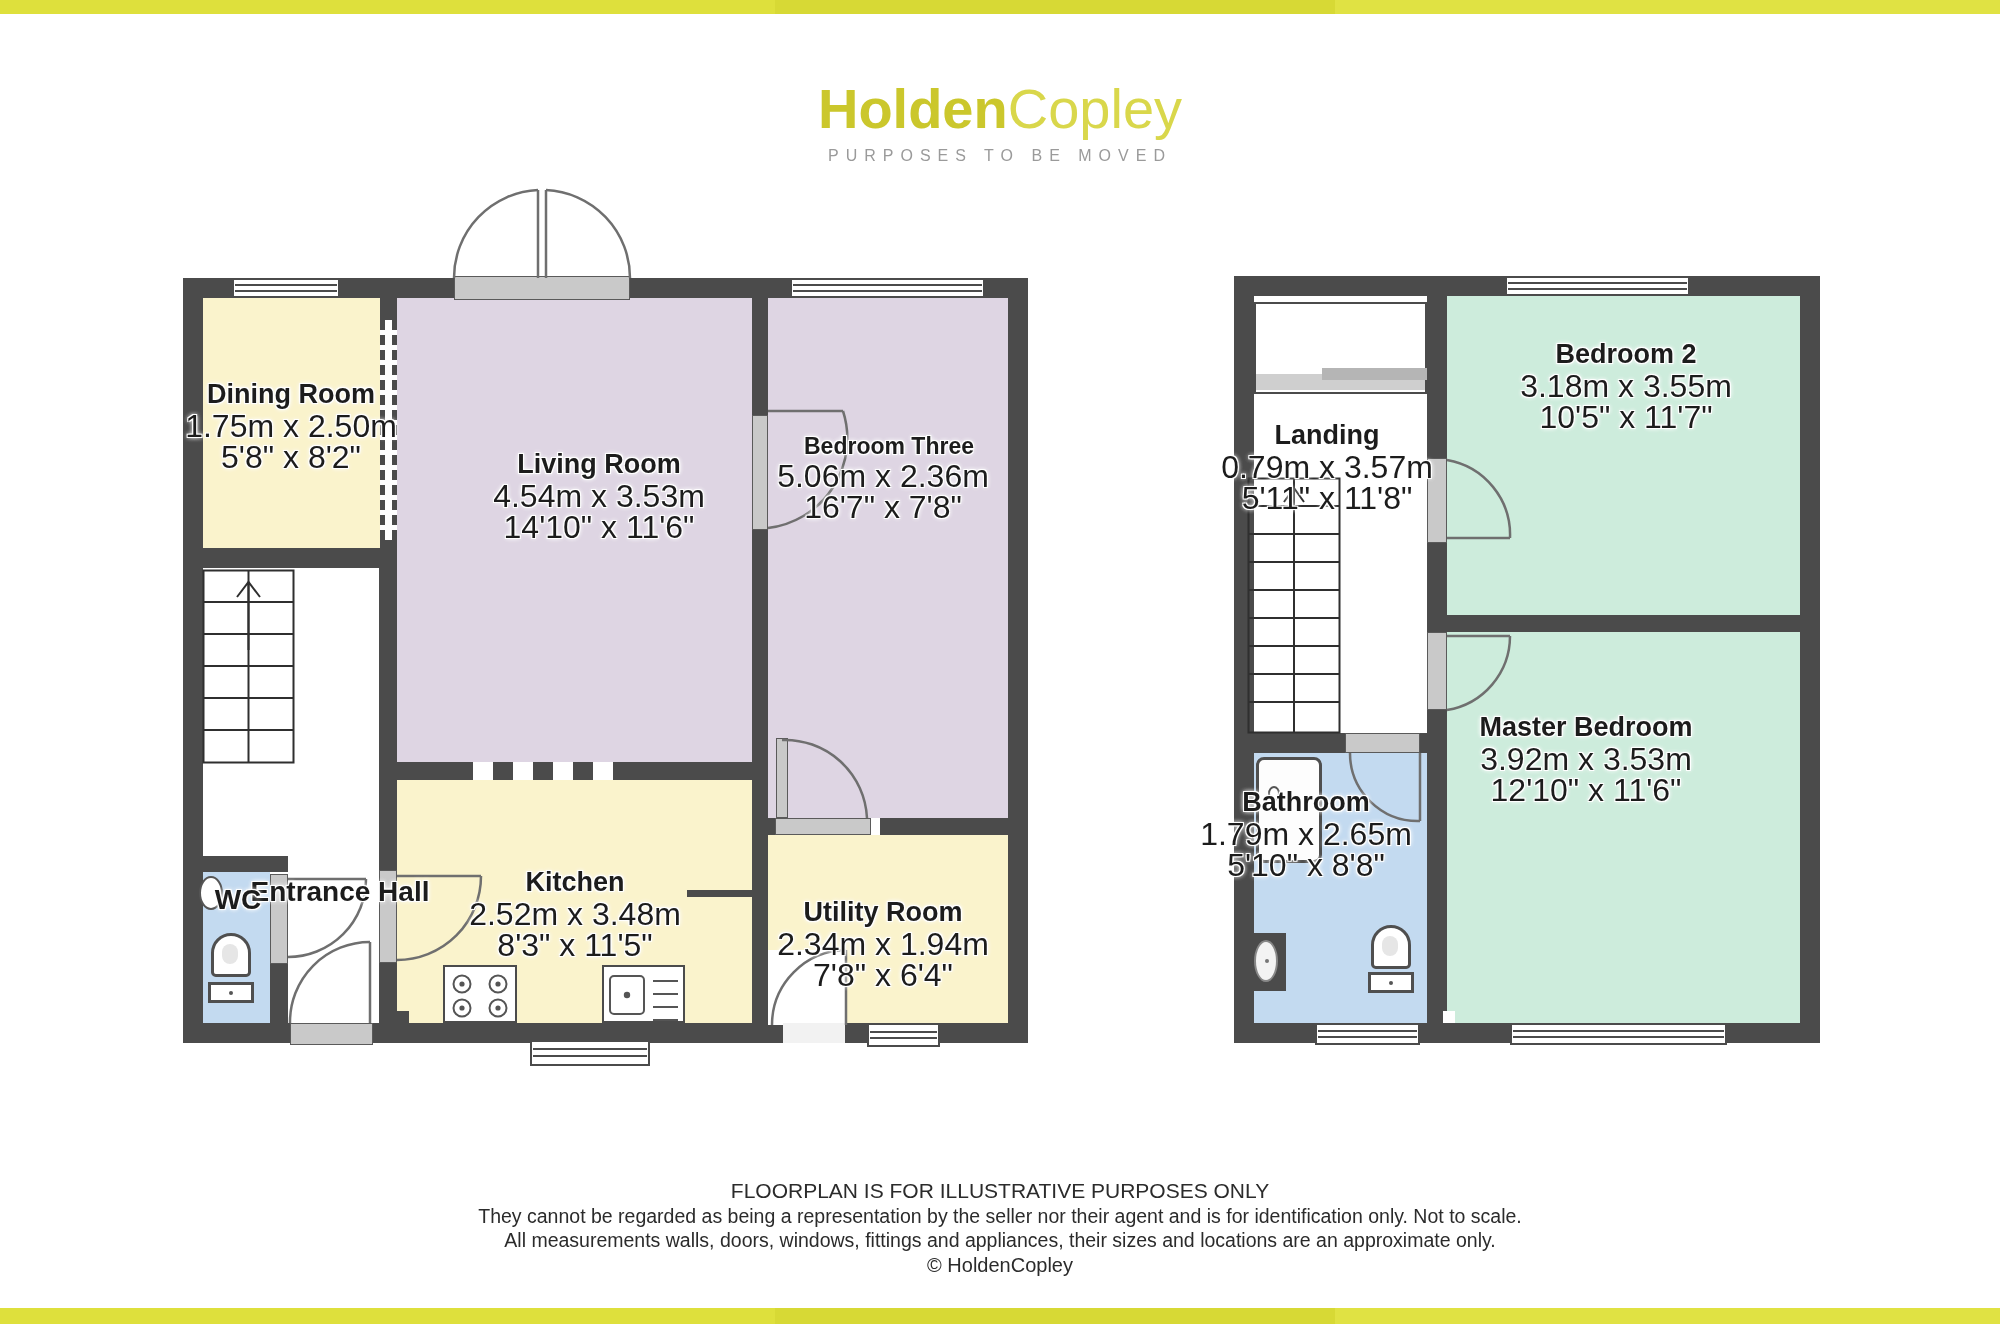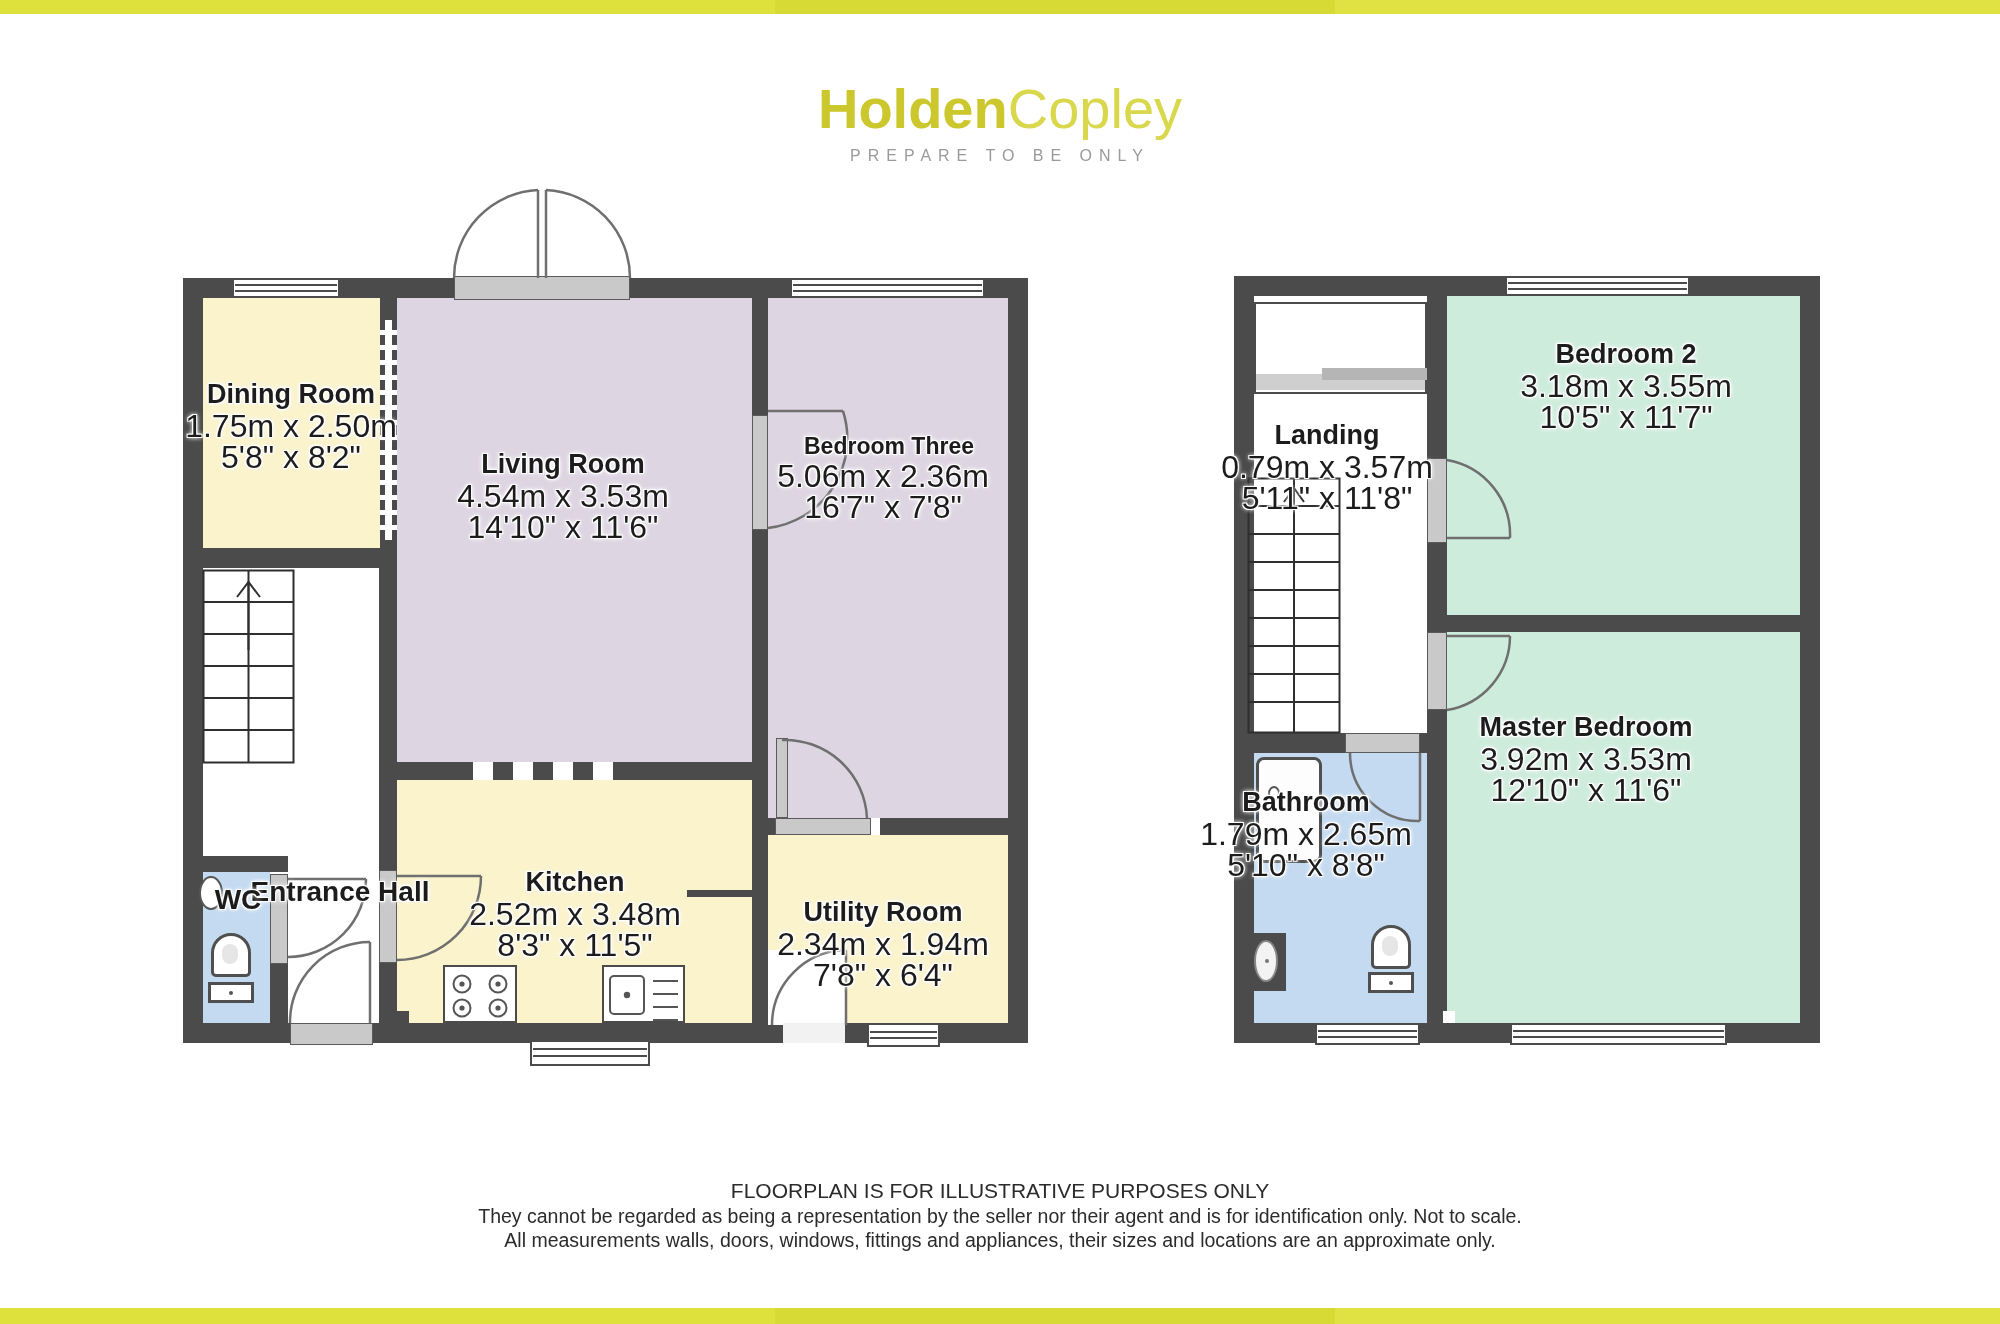--- a/index.html
+++ b/index.html
@@ -62,21 +62,21 @@
 <div id="stage">
 
   <div class="bar" style="top:0;height:14px;background:#dfe13c;">
     <div class="seg" style="left:0;width:775px;background:#dee03c;"></div>
     <div class="seg" style="left:775px;width:560px;background:#d7d935;"></div>
     <div class="seg" style="left:1335px;width:665px;background:#e0e243;"></div>
   </div>
 
   <div id="logo">
     <div class="wordmark"><span class="w1">Holden</span><span class="w2">Copley</span></div>
-    <div class="tagline">PREPARE TO BE ONLY</div>
+    <div class="tagline">PURPOSES TO BE MOVED</div>
   </div>
 
   <div class="plan" id="plan1" style="left:183px;top:278px;width:845px;height:765px;">
 
     <div class="room" style="left:20px;top:20px;width:177px;height:250px;background:#faf3cc;"></div>
     <div class="room" style="left:214px;top:20px;width:355px;height:464px;background:#ded5e3;"></div>
     <div class="room" style="left:585px;top:20px;width:240px;height:520px;background:#ded5e3;"></div>
     <div class="room" style="left:214px;top:502px;width:355px;height:243px;background:#faf3cc;"></div>
     <div class="room" style="left:585px;top:557px;width:240px;height:188px;background:#faf3cc;"></div>
     <div class="room" style="left:20px;top:594px;width:67px;height:151px;background:#c3daf0;"></div>
@@ -165,21 +165,21 @@
         <circle cx="444" cy="717" r="2.2" fill="#555"></circle>
         <path d="M 470 703 H 495 M 470 716 H 495 M 470 729 H 495 M 470 742 H 495" fill="none"></path>
       </g>
     </svg>
 
     <div class="room-label" style="left:108px;top:100px;">
       <div class="rname">Dining Room</div>
       <div class="rdim">1.75m x 2.50m</div>
       <div class="rdim">5'8" x 8'2"</div>
     </div>
-    <div class="room-label" style="left:380px;top:170px;">
+    <div class="room-label" style="left:416px;top:170px;">
       <div class="rname">Living Room</div>
       <div class="rdim">4.54m x 3.53m</div>
       <div class="rdim">14'10" x 11'6"</div>
     </div>
     <div class="room-label" style="left:700px;top:153px;">
       <div class="rname-sm">Bedroom Three</div>
       <div class="rdim">5.06m x 2.36m</div>
       <div class="rdim">16'7" x 7'8"</div>
     </div>
     <div class="room-label" style="left:392px;top:588px;">
@@ -270,20 +270,21 @@
       <div class="rname">Bathroom</div>
       <div class="rdim">1.79m x 2.65m</div>
       <div class="rdim">5'10" x 8'8"</div>
     </div>
   </div>
 
   <div id="footer" style="top:1178px;">
     <div class="f1">FLOORPLAN IS FOR ILLUSTRATIVE PURPOSES ONLY</div>
     <div class="f2">They cannot be regarded as being a representation by the seller nor their agent and is for identification only. Not to scale.</div>
     <div class="f2">All measurements walls, doors, windows, fittings and appliances, their sizes and locations are an approximate only.</div>
+    <div class="f4">© HoldenCopley</div>
   </div>
 
   <div class="bar" style="top:1308px;height:16px;background:#dfe13c;">
     <div class="seg" style="left:0;width:775px;background:#dee03c;"></div>
     <div class="seg" style="left:775px;width:560px;background:#d7d935;"></div>
     <div class="seg" style="left:1335px;width:665px;background:#e0e243;"></div>
   </div>
 
 </div>
 

